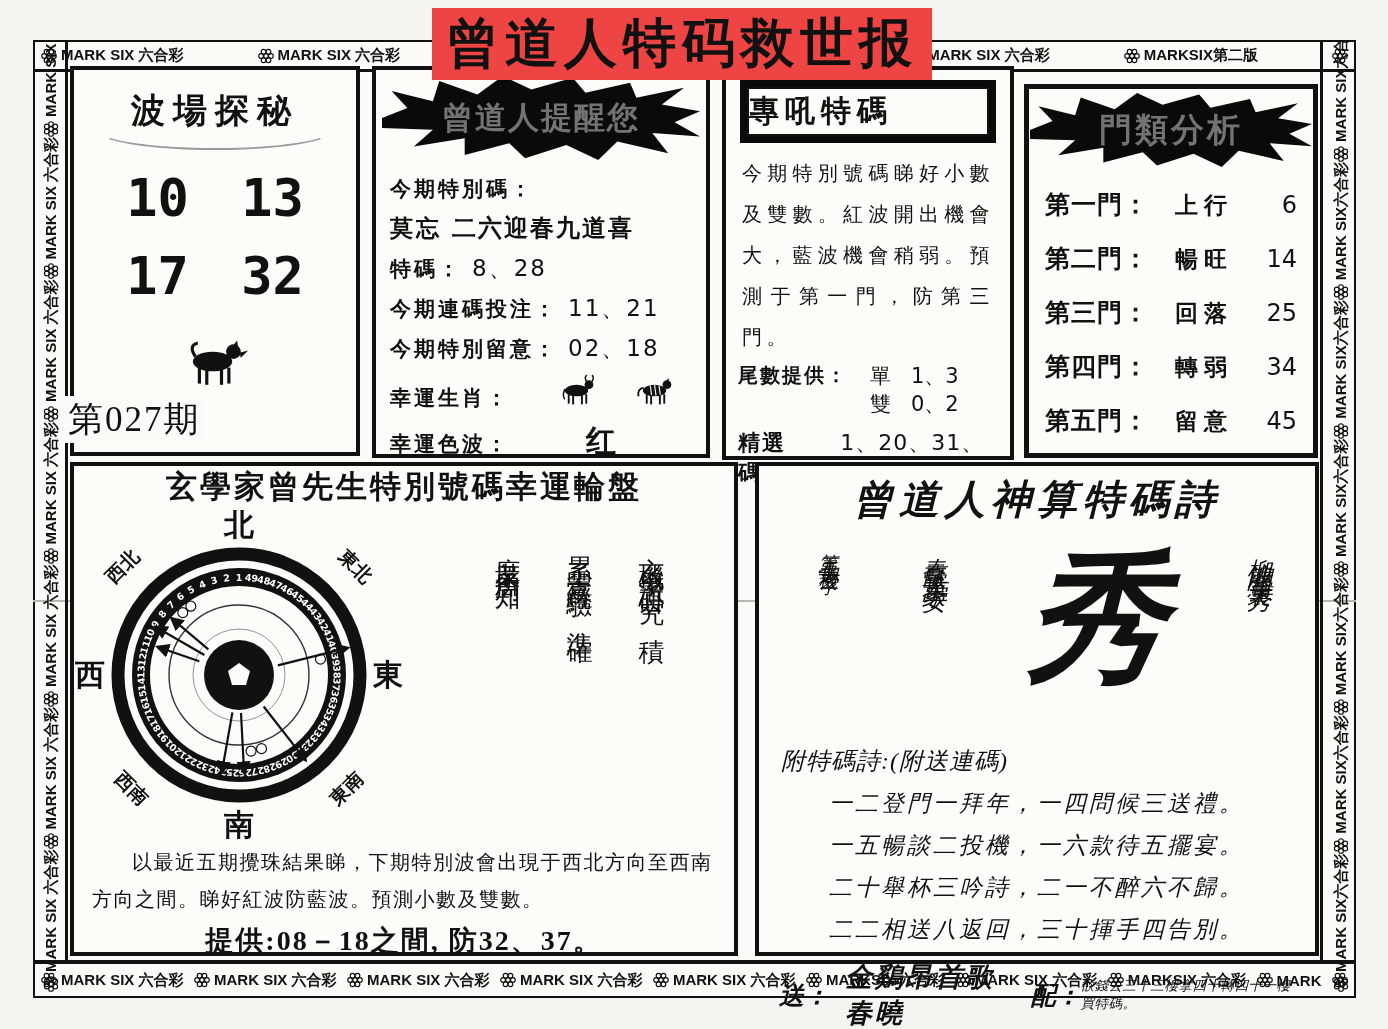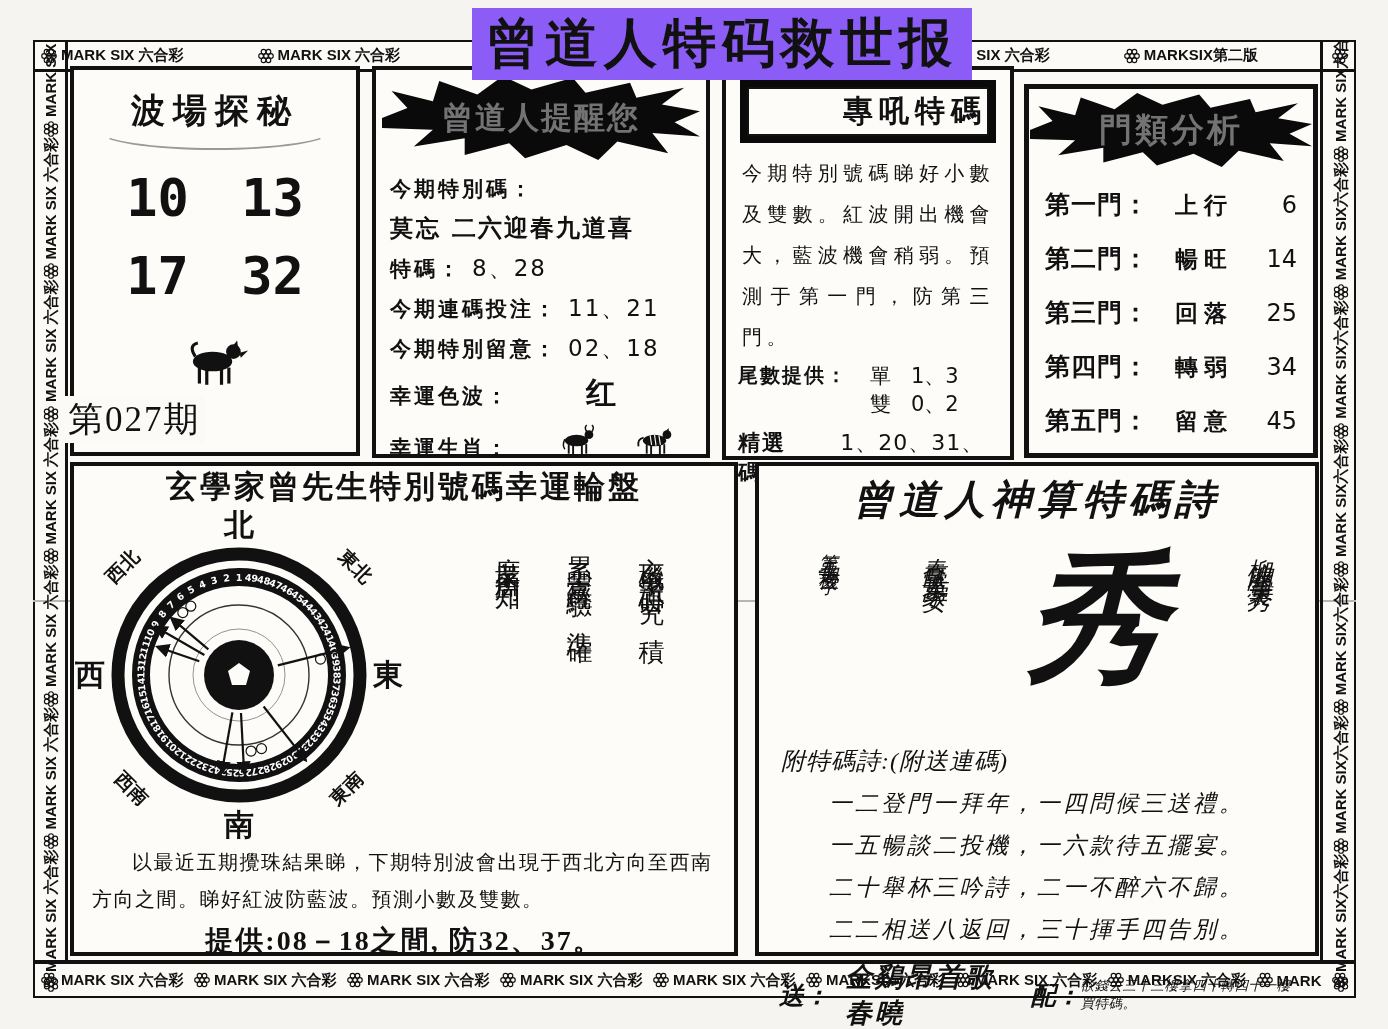--- a/index.html
+++ b/index.html
@@ -15,21 +15,21 @@
   .band-bottom{left:35px;top:960px;width:1319px;height:36px;border-top:4px solid #111;padding:0 6px;box-sizing:border-box;}
   .band-side{height:32px;width:956px;transform-origin:0 0;transform:rotate(-90deg);padding:0 4px;box-sizing:border-box;}
   .band-left{left:35px;top:996px;}
   .band-right{left:1325px;top:996px;}
   .vline-l{position:absolute;left:65px;top:42px;width:3px;height:918px;background:#111;z-index:2;}
   .vline-r{position:absolute;left:1320px;top:42px;width:3px;height:918px;background:#111;z-index:2;}
   .band-unit{display:inline-flex;align-items:center;gap:4px;white-space:nowrap;
              font-family:"Liberation Sans", sans-serif;font-weight:bold;font-size:15px;letter-spacing:0px;}
   .band-unit svg{flex:0 0 auto;}
   
-  .main-title{position:absolute;left:472px;top:8px;z-index:4;background:#8b5cf6;
+  .main-title{position:absolute;left:432px;top:8px;z-index:4;background:#ef4444;
               font-size:53px;font-weight:900;letter-spacing:6px;padding:0 14px;white-space:nowrap;}
   .issue{position:absolute;left:64px;top:396px;z-index:5;background:#fbfaf7;
          font-size:35px;letter-spacing:2px;padding:0 4px;}
   .scanline{position:absolute;left:33px;top:600px;width:1323px;height:2px;background:#b9b6b0;z-index:1;}
   
   .box{position:absolute;background:#fdfcf9;border:4px solid #111;box-sizing:border-box;z-index:3;}
   
   .box-probe{left:70px;top:66px;width:290px;height:390px;text-align:center;}
   .probe-title{font-size:34px;font-weight:bold;letter-spacing:8px;margin-top:18px;}
   .probe-arc{width:230px;height:34px;margin:-22px auto 0 auto;border:2px solid transparent;
@@ -50,21 +50,21 @@
   .remind-row{display:flex;align-items:baseline;margin-top:9px;}
   .remind-label{font-weight:900;font-size:21px;letter-spacing:3px;white-space:nowrap;}
   .remind-val{font-family:"DejaVu Sans", sans-serif;font-size:23px;margin-left:10px;letter-spacing:2px;}
   .remind-row.phrase .remind-label{font-size:23px;}
   .remind-row.phrase .remind-val{font-family:"Liberation Serif", serif;font-weight:900;font-size:24px;letter-spacing:2px;}
   .remind-row.red .remind-val{font-size:30px;font-weight:bold;margin-left:76px;}
   .remind-row.icons .remind-val{margin-left:46px;display:flex;gap:34px;}
   
   .box-roar{left:722px;top:66px;width:292px;height:394px;}
   .roar-head{background:#0a0a0a;margin:10px 14px 0 14px;padding:7px;}
-  .roar-head-inner{background:#fdfcf9;border:2px solid #111;text-align:right;
+  .roar-head-inner{background:#fdfcf9;border:2px solid #111;text-align:left;
                    font-size:30px;font-weight:900;letter-spacing:6px;padding:2px 0;}
   .roar-par{margin:10px 16px 0 16px;font-size:20px;letter-spacing:4.5px;line-height:2.05;text-align:justify;}
   .roar-tails{margin:4px 10px 0 12px;display:flex;}
   .roar-tlabel{font-weight:900;font-size:20px;letter-spacing:2px;}
   .roar-tcol{margin-left:22px;font-size:21px;}
   .roar-tcol div{display:flex;gap:20px;}
   .roar-num{font-family:"DejaVu Sans", sans-serif;}
   .roar-select{margin:10px 10px 0 12px;display:flex;align-items:baseline;}
   .roar-select .roar-tlabel{font-size:22px;}
   .roar-select .roar-num{margin-left:14px;font-size:22px;letter-spacing:1px;}
@@ -597,24 +597,20 @@
           <span class="remind-val">8、28</span>
         </div>
         <div class="remind-row num">
           <span class="remind-label">今期連碼投注：</span>
           <span class="remind-val">11、21</span>
         </div>
         <div class="remind-row num">
           <span class="remind-label">今期特別留意：</span>
           <span class="remind-val">02、18</span>
         </div>
-        <div class="remind-row red">
-          <span class="remind-label">幸運色波：</span>
-          <span class="remind-val">红</span>
-        </div>
         <div class="remind-row icons">
           <span class="remind-label">幸運生肖：</span>
           <span class="remind-val">
             <svg class="anim" width="44" height="32.12" viewBox="0 0 60 44">
               <g fill="#111">
                 <ellipse cx="28" cy="24" rx="16" ry="8"></ellipse>
                 <circle cx="45" cy="16" r="6"></circle>
                 <rect x="16" y="29" width="2.6" height="13"></rect>
                 <rect x="22" y="30" width="2.6" height="13"></rect>
                 <rect x="34" y="30" width="2.6" height="13"></rect>
@@ -636,20 +632,24 @@
               <path d="M13,20 q-9,2 -7,12" fill="none" stroke="#111" stroke-width="2.4"></path>
               <g stroke="#f5f4f0" stroke-width="1.6">
                 <line x1="22" y1="17" x2="24" y2="30"></line>
                 <line x1="28" y1="16" x2="30" y2="31"></line>
                 <line x1="34" y1="17" x2="36" y2="30"></line>
               </g>
               <polygon points="43,12 47,7 48,13" fill="#111"></polygon>
             </svg>
           </span>
         </div>
+        <div class="remind-row red">
+          <span class="remind-label">幸運色波：</span>
+          <span class="remind-val">红</span>
+        </div>
       </div>
   </div>
 
   <div class="box box-roar">
     <div class="roar-head">
       <div class="roar-head-inner">專吼特碼</div>
     </div>
     <div class="roar-par">今期特別號碼睇好小數及雙數。紅波開出機會大，藍波機會稍弱。預測于第一門，防第三門。</div>
     <div class="roar-tails">
       <span class="roar-tlabel">尾數提供：</span>

